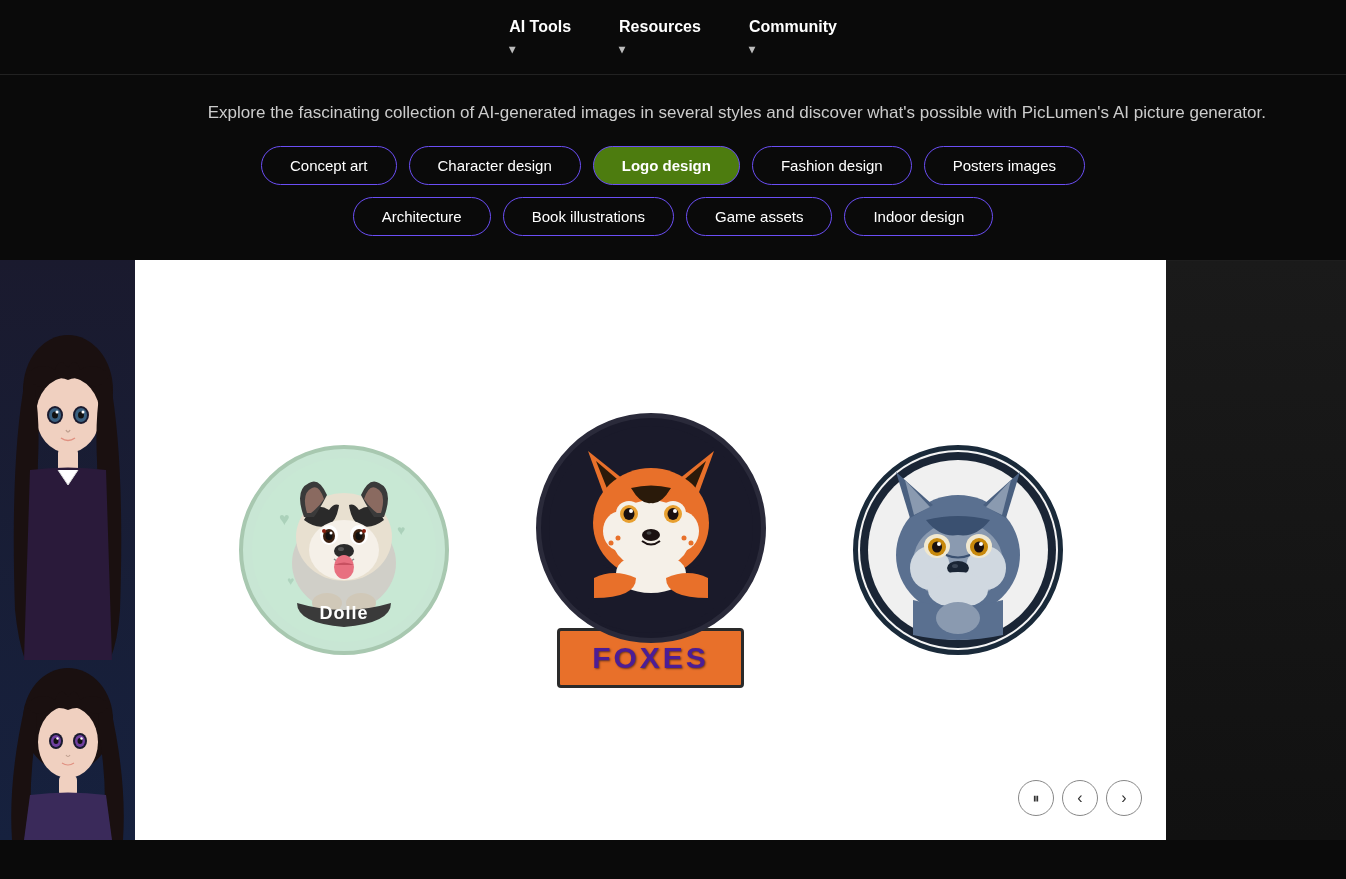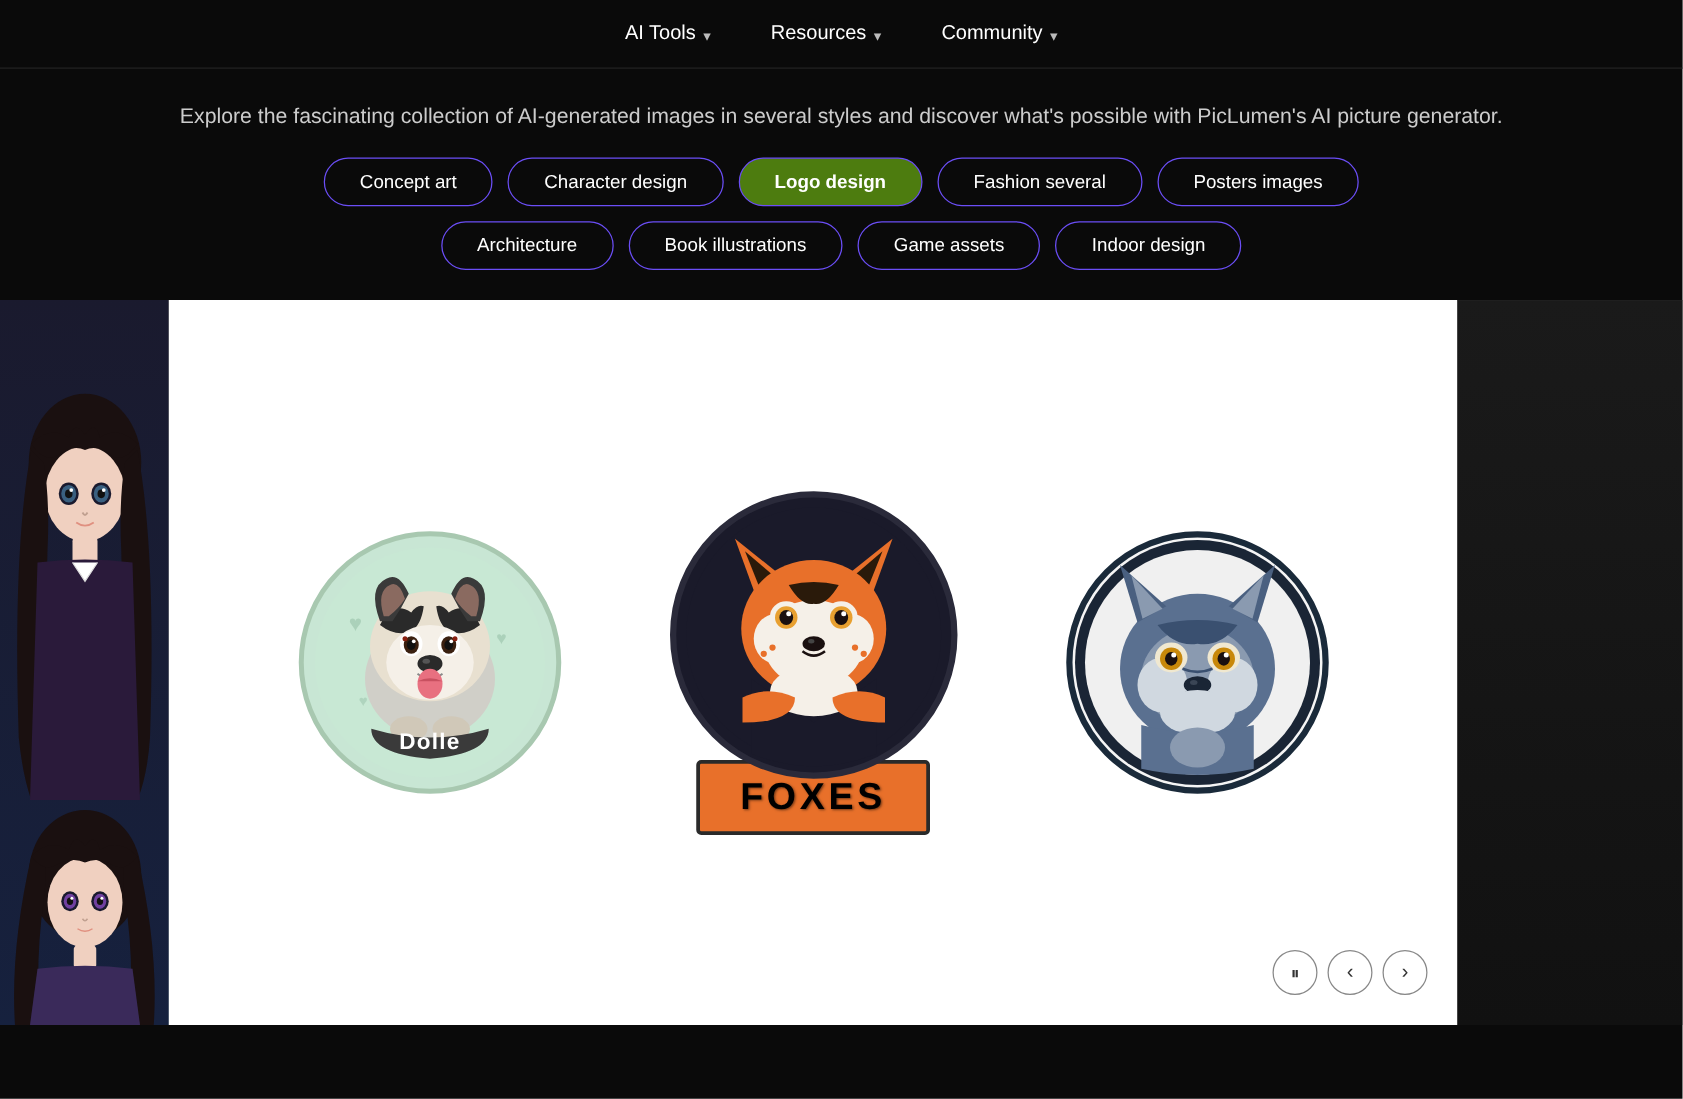--- a/index.html
+++ b/index.html
@@ -17,36 +17,37 @@
       display: flex;
       justify-content: center;
       align-items: center;
       gap: 48px;
       padding: 18px 0;
       background: #0a0a0a;
       border-bottom: 1px solid #222;
     }
     .nav-item {
       display: flex;
-      align-items: flex-end;
+      align-items: flex-start;
       gap: 6px;
       color: #fff;
       font-size: 16px;
-      font-weight: 400;
+      font-weight: 700;
       cursor: pointer;
       user-select: none;
+      flex-direction: column;
     }
     .nav-item .chevron {
       font-size: 12px;
       color: #bbb;
     }
 
     
     .subtitle-section {
-      text-align: center;
+      text-align: right;
       padding: 24px 80px 20px;
       color: #ccc;
       font-size: 17px;
       line-height: 1.6;
     }
 
     
     .categories-row {
       display: flex;
       justify-content: center;
@@ -241,21 +242,21 @@
 </nav>
 
 <div class="subtitle-section">
   <span>Explore the fascinating collection of AI-generated images in several styles and discover what's possible with PicLumen's AI picture generator.</span>
 </div>
 
 <div class="categories-row">
   <button class="cat-btn">Concept art</button>
   <button class="cat-btn">Character design</button>
   <button class="cat-btn active">Logo design</button>
-  <button class="cat-btn">Fashion several</button>
+  <button class="cat-btn">Fashion design</button>
   <button class="cat-btn">Posters images</button>
 </div>
 
 <div class="categories-row2">
   <button class="cat-btn">Architecture</button>
   <button class="cat-btn">Book illustrations</button>
   <button class="cat-btn">Game assets</button>
   <button class="cat-btn">Indoor design</button>
 </div>
 
@@ -430,21 +431,21 @@
           <circle cx="138" cy="115" r="2.5" fill="#e8702a"></circle>
           <circle cx="145" cy="120" r="2.5" fill="#e8702a"></circle>
 
           <ellipse cx="105" cy="150" rx="35" ry="20" fill="#f5f0e8"></ellipse>
 
           <path d="M48 155 Q68 145 90 155 Q90 175 48 175 Z" fill="#e8702a"></path>
           <path d="M162 155 Q142 145 120 155 Q120 175 162 175 Z" fill="#e8702a"></path>
         </svg>
       </div>
 
-      <div style="margin-top:-15px; background:#e8702a; color:#000000; font-size:30px; font-weight:900; padding:10px 32px; border-radius:4px; border:3px solid #2a2a2a; letter-spacing:3px; font-family:Arial,sans-serif; text-shadow:1px 1px 2px rgba(0,0,0,0.5);">FOXES</div>
+      <div style="margin-top:-15px; background:#e8702a; color:#4c1d95; font-size:30px; font-weight:900; padding:10px 32px; border-radius:4px; border:3px solid #2a2a2a; letter-spacing:3px; font-family:Arial,sans-serif; text-shadow:1px 1px 2px rgba(0,0,0,0.5);">FOXES</div>
     </div>
 
     <div class="logo-item">
       <div class="wolf-circle">
         <svg width="200" height="200" viewBox="0 0 200 200" xmlns="http://www.w3.org/2000/svg">
 
           <circle cx="100" cy="100" r="98" fill="#1a2535"></circle>
 
           <circle cx="100" cy="100" r="90" fill="#f0f0f0"></circle>
 

